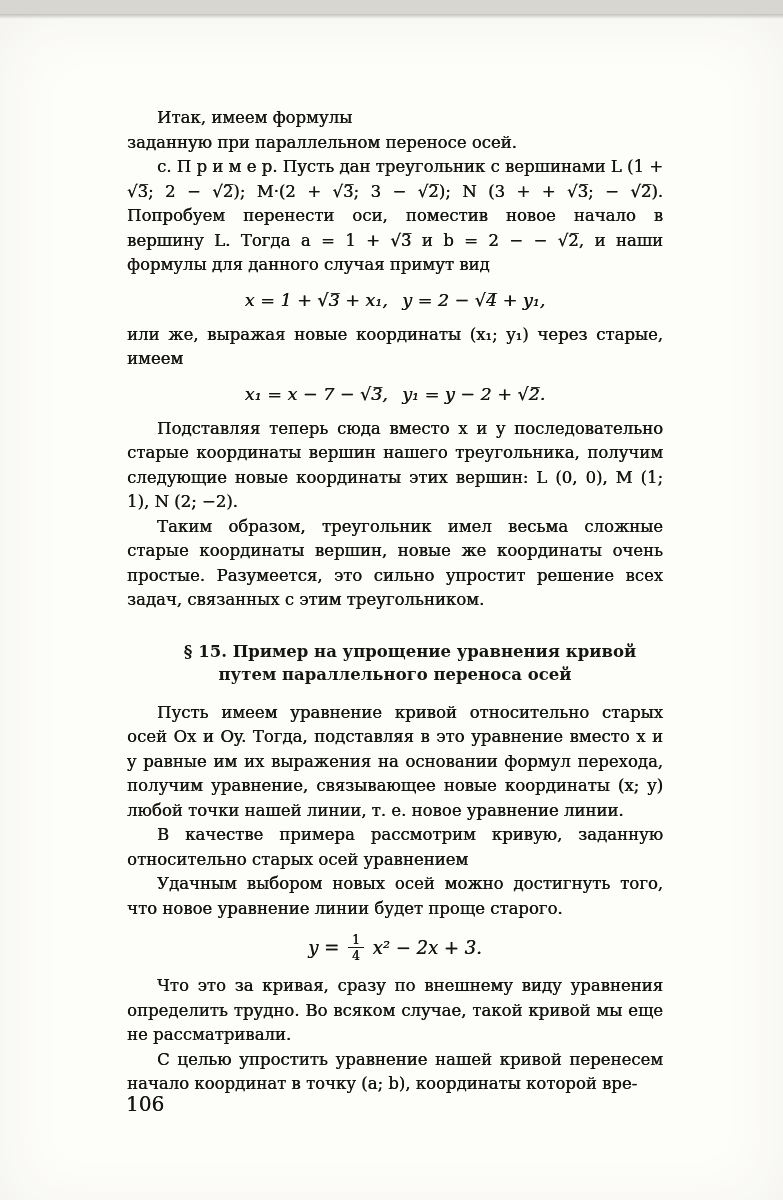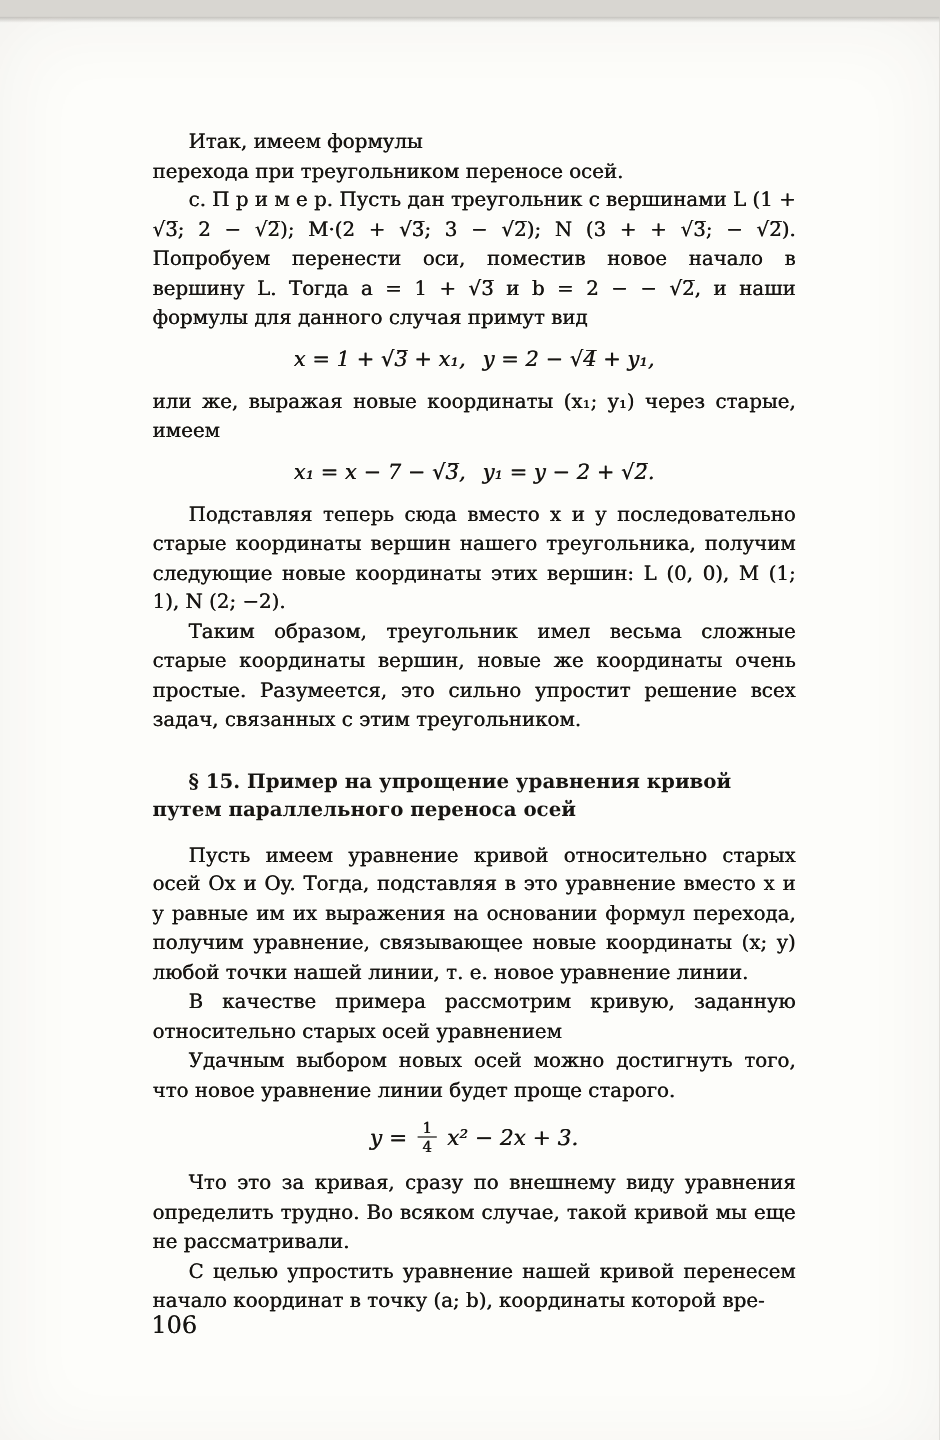--- a/index.html
+++ b/index.html
@@ -36,21 +36,21 @@
     line-height: 27px;
     text-shadow: 0.35px 0 0 currentColor;
   }
   .heading {
     margin: 27px 0 14px 0;
     font-size: 16.5px;
     line-height: 23.5px;
     font-weight: bold;
     white-space: pre-line;
     text-indent: 30px;
-    text-align: left;
+    text-align: center;
   }
   .frac {
     display: inline-block;
     vertical-align: -0.5em;
     text-align: center;
     font-size: 12.5px;
     line-height: 1.05;
     margin: 0 3px;
     font-style: normal;
   }
@@ -66,21 +66,21 @@
   }
 </style>
 </head>
 <body>
 
 <div class="page">
 
   <p class="para indent">Итак, имеем формулы</p>
 
 
-  <p class="para">перехода при треугольником переносе осей.</p>
+  <p class="para">заданную при параллельном переносе осей.</p>
 
   <p class="para indent">с. П р и м е р.  Пусть дан треугольник с вершинами L (1 + √3̅;  2 − √2̅);  M·(2 + √3̅;  3 − √2̅);  N (3 + + √3̅; − √2̅). Попробуем перенести оси, поместив новое начало в вершину L. Тогда a = 1 + √3̅ и b = 2 − − √2̅, и наши формулы для данного случая примут вид</p>
 
   <div class="formula">x = 1 + √3̅ + x₁,  y = 2 − √4̅ + y₁,</div>
 
   <p class="para">или же, выражая новые координаты (x₁; y₁) через старые, имеем</p>
 
   <div class="formula">x₁ = x − 7 − √3̅,  y₁ = y − 2 + √2̅.</div>
 
   <p class="para indent">Подставляя теперь сюда вместо x и y последовательно старые координаты вершин нашего треугольника, получим следующие новые координаты этих вершин: L (0, 0), M (1; 1), N (2; −2).</p>

